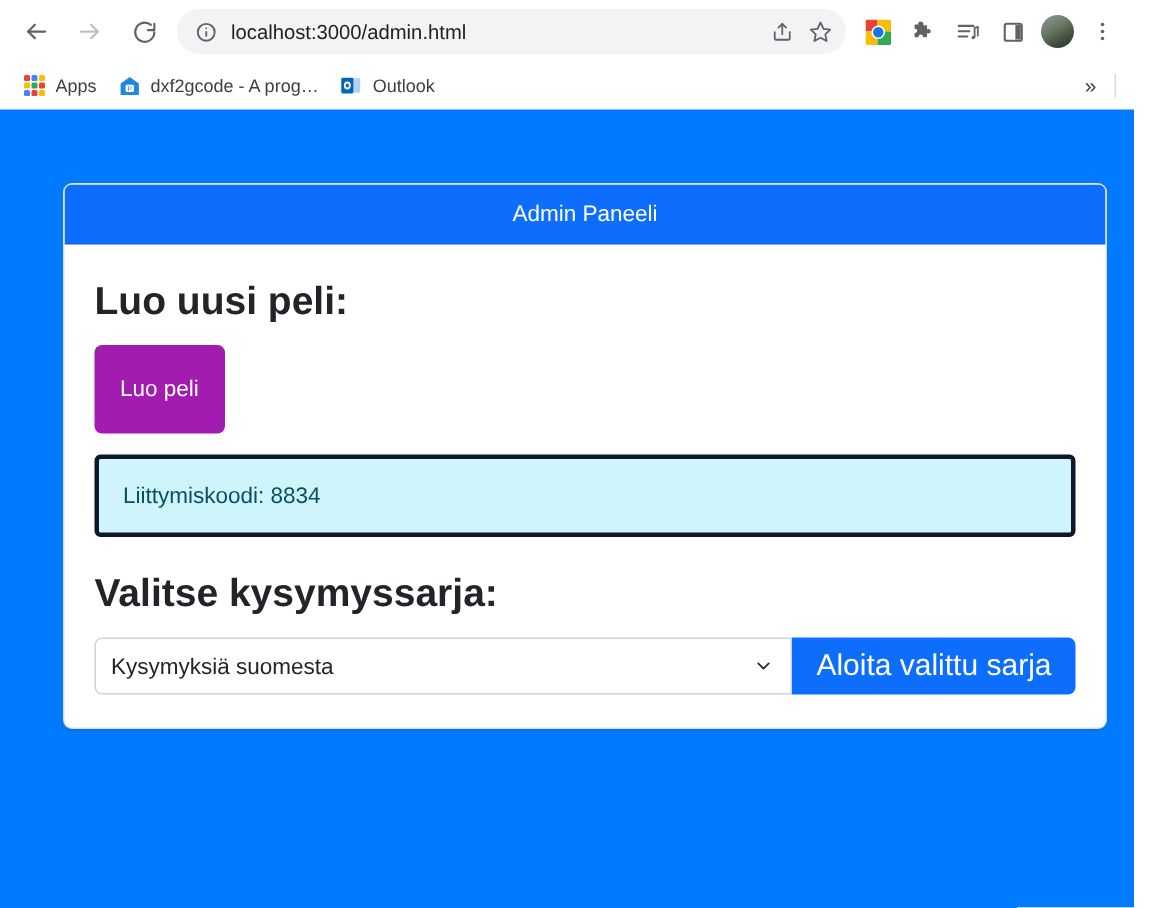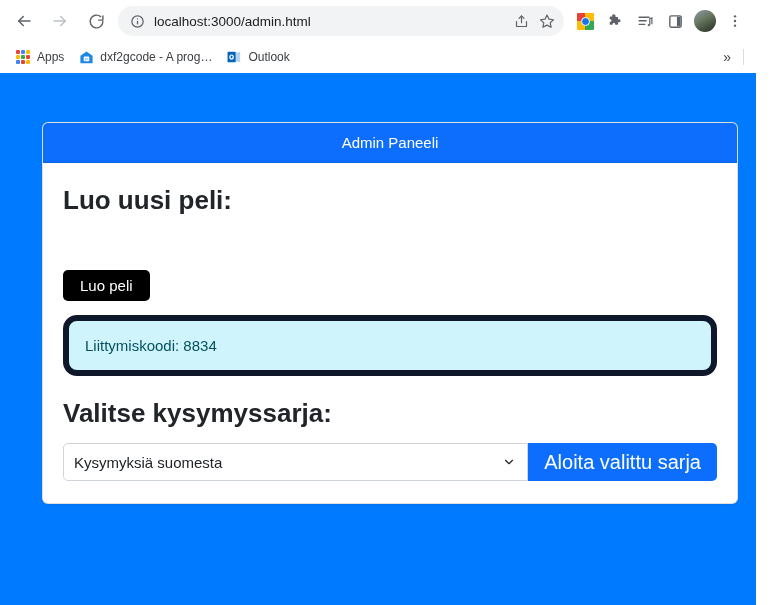--- a/index.html
+++ b/index.html
@@ -250,30 +250,29 @@
   .btn {
     display: inline-block;
     border: none;
     border-radius: 5px;
     font-size: 15px;
     font-family: "Liberation Sans", sans-serif;
     cursor: pointer;
     line-height: 1.4;
   }
   .btn-success {
-    background: #000000;
+    background: #a21caf;
     color: #ffffff;
-    padding: 5px 17px;
-    margin-top: 40px;
+    padding: 19px 17px;
   }
   .alert-info {
     background: #cff4fc;
-    border: 6px solid #0f172a;
+    border: 3px solid #0f172a;
     color: #055160;
-    border-radius: 14px;
+    border-radius: 4px;
     padding: 16px 16px;
     font-size: 15px;
     margin-top: 14px;
   }
   .input-row {
     display: flex;
     align-items: stretch;
     width: 100%;
   }
   .select-wrap {

